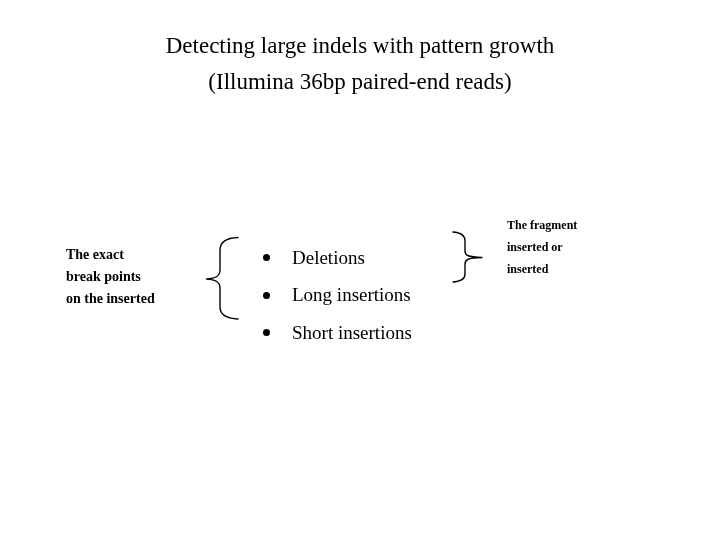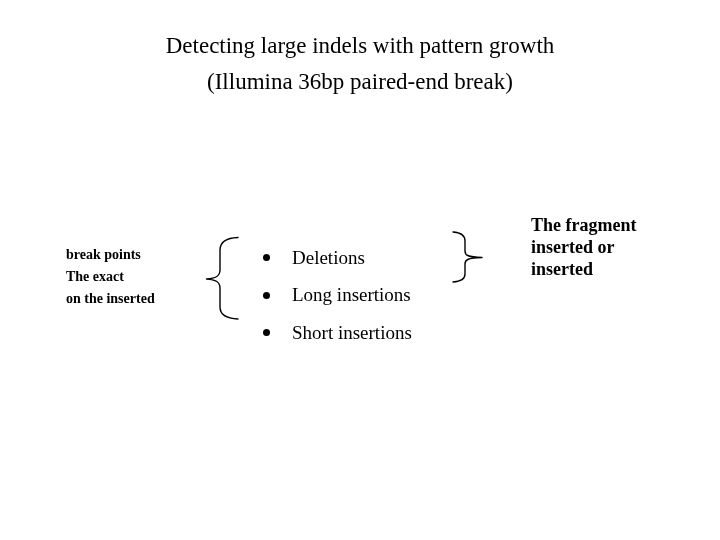--- a/index.html
+++ b/index.html
@@ -33,25 +33,24 @@
     top: 244px;
     font-size: 14px;
     line-height: 22px;
     font-weight: 700;
     white-space: nowrap;
   }
   .right-callout {
     position: absolute;
     left: 507px;
     top: 214px;
-    font-size: 18px;
+    font-size: 12px;
     line-height: 22px;
     font-weight: 700;
     white-space: nowrap;
-    margin-left: 24px;
   }
   .bullet-list {
     position: absolute;
     left: 248px;
     top: 224px;
     margin: 15px;
     padding: 0;
     list-style: none;
   }
   .bullet-item {
@@ -91,26 +90,26 @@
     height: 100%;
   }
 </style>
 </head>
 <body>
 
 <div class="slide">
 
   <div class="title">
     <div>Detecting large indels with pattern growth</div>
-    <div>(Illumina 36bp paired-end break)</div>
+    <div>(Illumina 36bp paired-end reads)</div>
   </div>
 
   <div class="left-callout">
+    <div>The exact</div>
     <div>break points</div>
-    <div>The exact</div>
     <div>on the inserted</div>
   </div>
 
   <div class="brace brace-left">
     <svg viewBox="0 0 34 84" xmlns="http://www.w3.org/2000/svg">
       <path d="M 33 1.5 C 21 2 15 6 15 14 L 15 34 C 15 40 11 42.5 1.5 43 C 11 43.5 15 46 15 52 L 15 71 C 15 79 21 82.5 33 83" fill="none" stroke="#000000" stroke-width="1.4" stroke-linecap="round" stroke-linejoin="round"></path>
     </svg>
   </div>
 
   <ul class="bullet-list">

